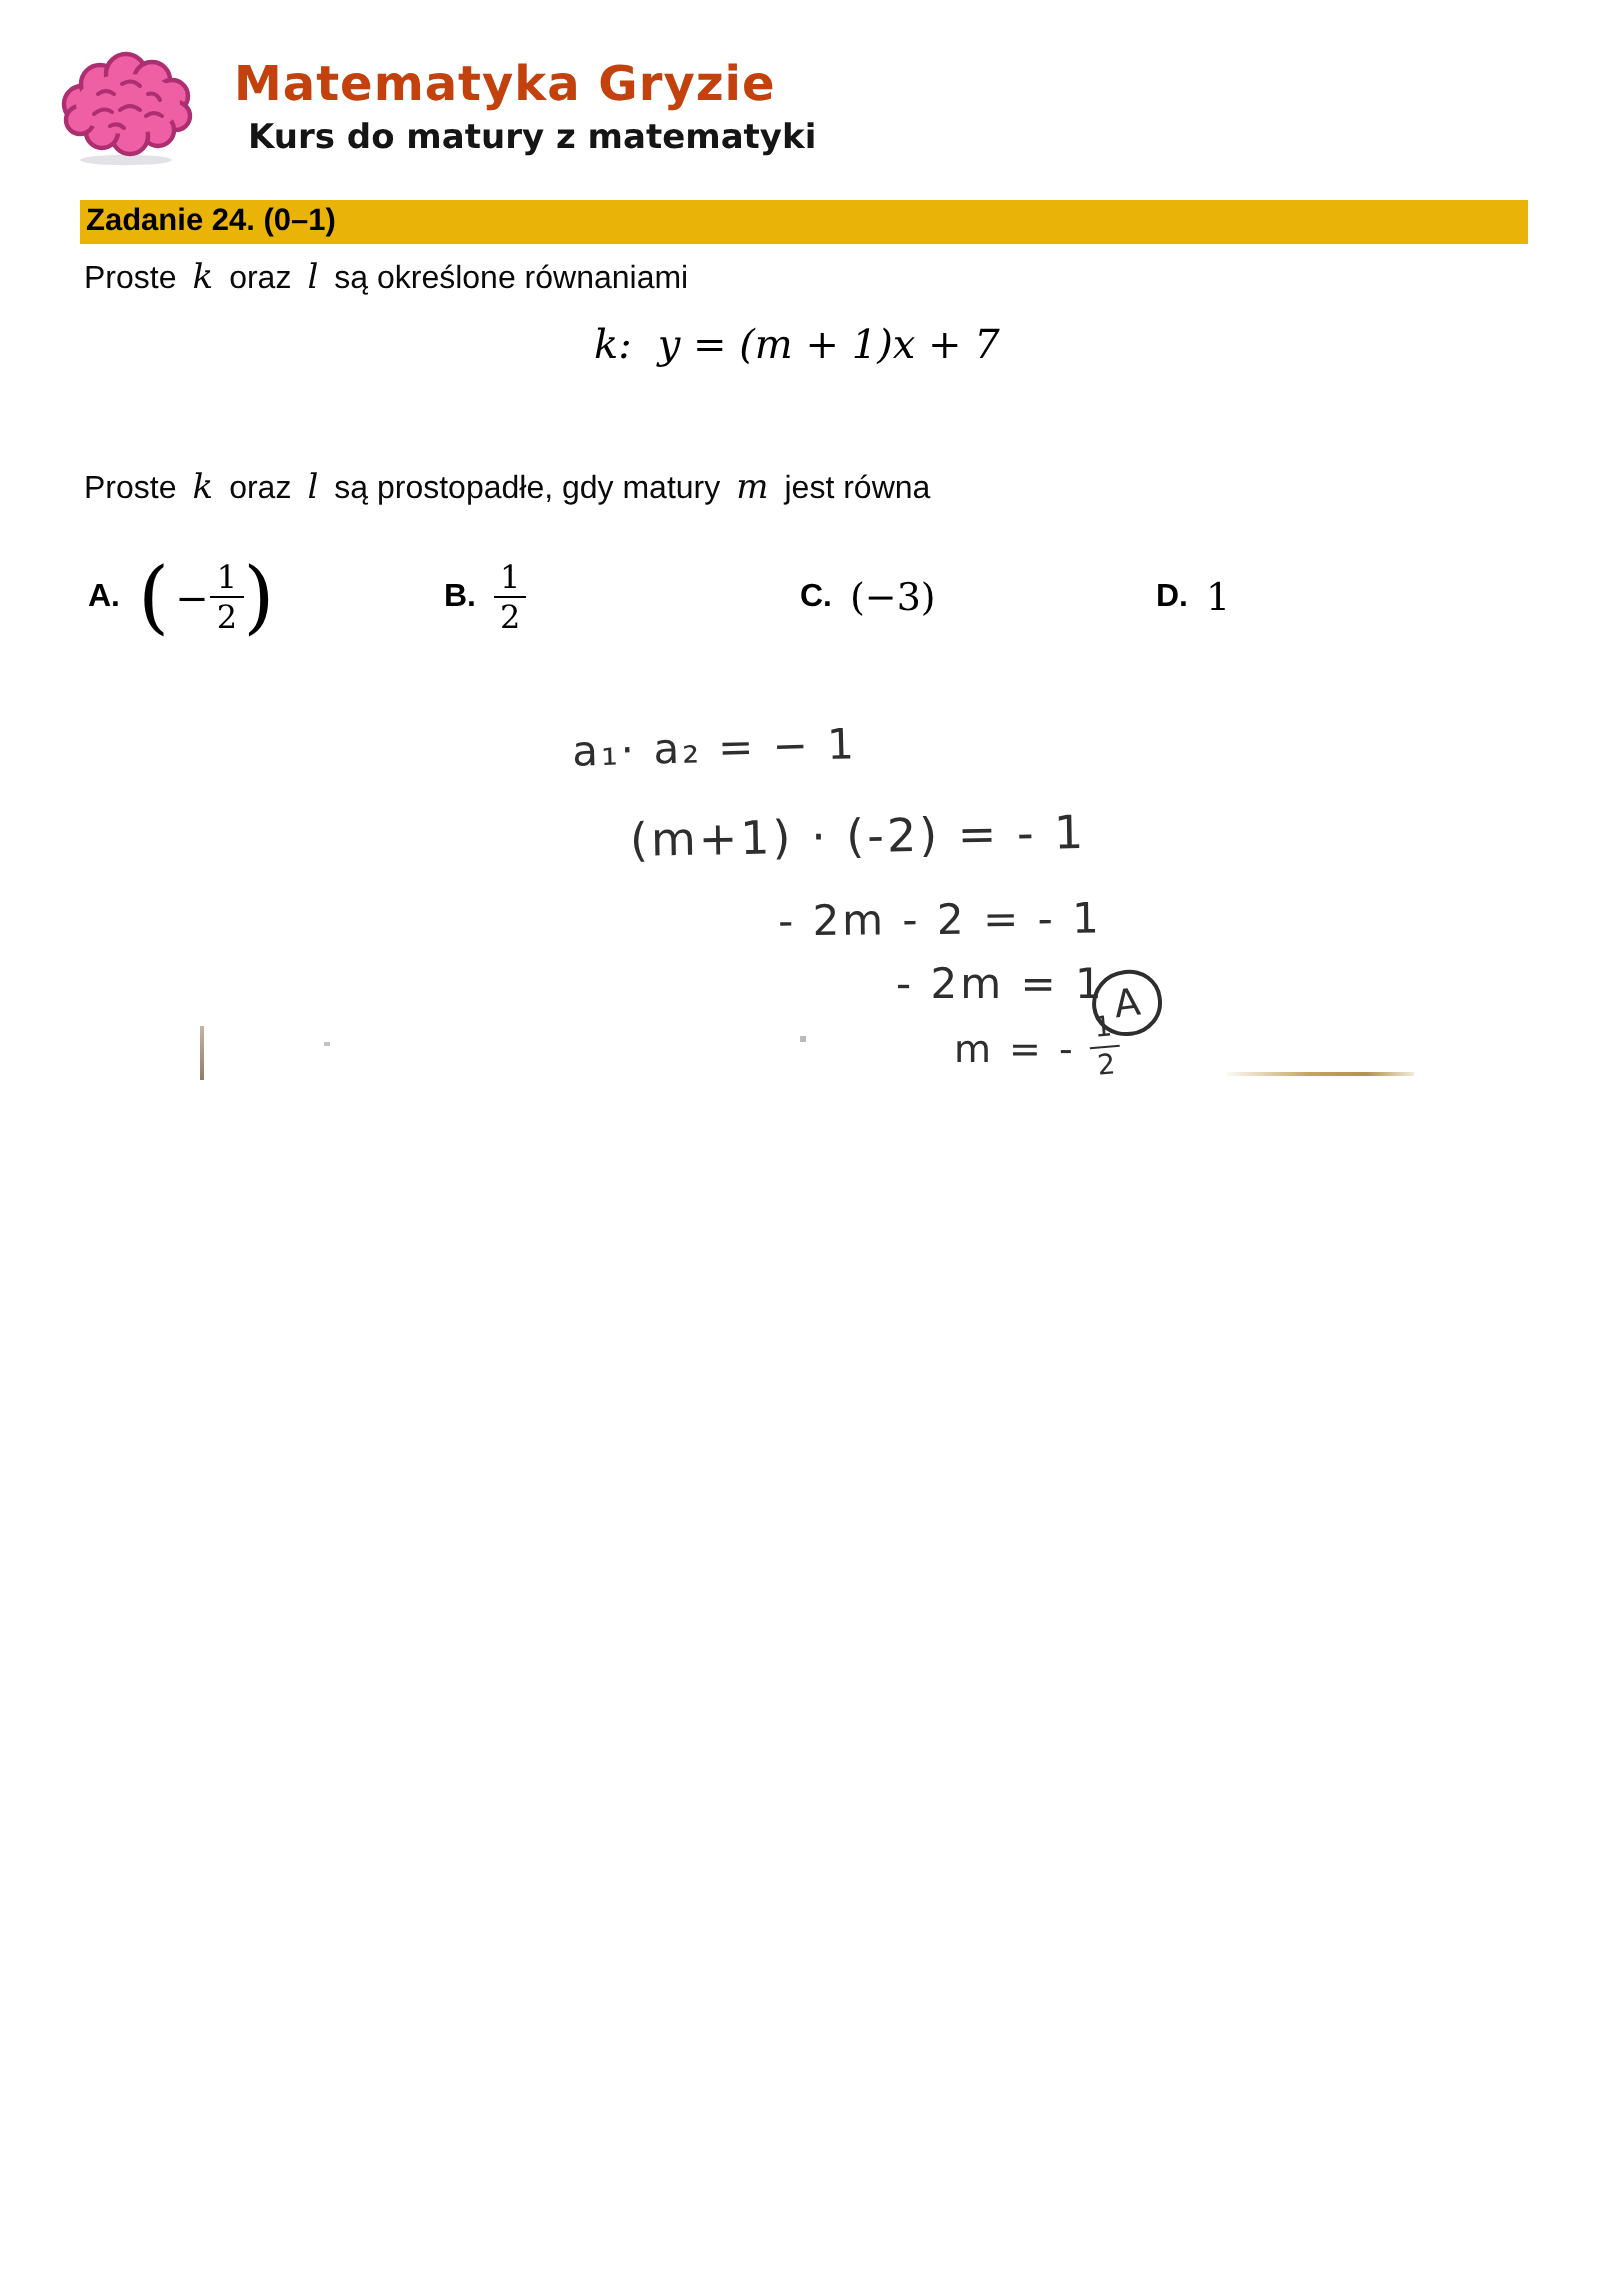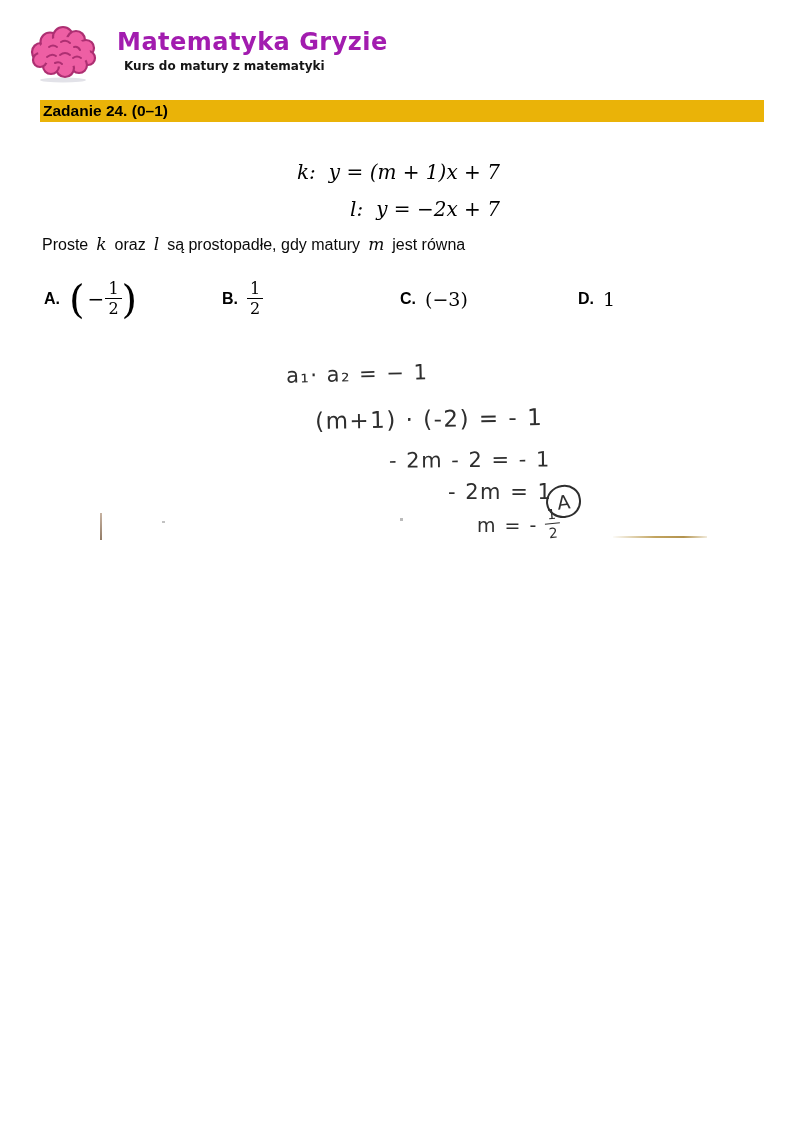--- a/index.html
+++ b/index.html
@@ -8,24 +8,24 @@
     position:relative; width:805px; height:1138px; background:#ffffff;
     font-family:"Liberation Sans", sans-serif; color:#000; overflow:hidden;
   }
 
   
   .brand { position:absolute; left:25px; top:24px; display:flex; align-items:flex-start; }
   .brand-logo { width:80px; height:60px; }
   .brand-text { margin-left:12px; padding-top:4px; }
   .brand-title {
     font-family:"DejaVu Sans", sans-serif; font-weight:bold; font-size:24px;
-    color:#a21caf; letter-spacing:0.5px;
+    color:#c2410c; letter-spacing:0.5px;
   }
   .brand-subtitle {
-    font-family:"DejaVu Sans", sans-serif; font-weight:bold; font-size:12px;
+    font-family:"DejaVu Sans", sans-serif; font-weight:bold; font-size:17px;
     color:#151515; margin-top:3px; margin-left:7px;
   }
 
   
   .task-header {
     position:absolute; left:40px; top:100px; width:724px; height:22px;
     background:#eab308; font-weight:bold; font-size:15.5px; line-height:22px;
     padding-left:3px; color:#000;
   }
 
@@ -129,27 +129,25 @@
       </g>
     </svg>
     <div class="brand-text">
       <div class="brand-title">Matematyka Gryzie</div>
       <div class="brand-subtitle">Kurs do matury z matematyki</div>
     </div>
   </div>
 
   <div class="task-header">Zadanie 24. (0–1)</div>
 
+  <p class="para para-intro"><span>Proste</span><span class="mvar">k</span><span>oraz</span><span class="mvar">l</span><span>są określone równaniami</span></p>
 
   <div class="equations">
     <div class="equation">
       <span class="eq-label">k:</span><span>y = (m + 1)x + 7</span>
-    </div>
-    <div class="equation">
-      <span class="eq-label">l:</span><span>y = −2x + 7</span>
     </div>
   </div>
 
   <p class="para para-question"><span>Proste</span><span class="mvar">k</span><span>oraz</span><span class="mvar">l</span><span>są prostopadłe, gdy matury</span><span class="mvar">m</span><span>jest równa</span></p>
 
   <div class="answers">
 
     <div class="answer answer-a">
       <span class="ans-label">A.</span>
       <span class="ans-math">

